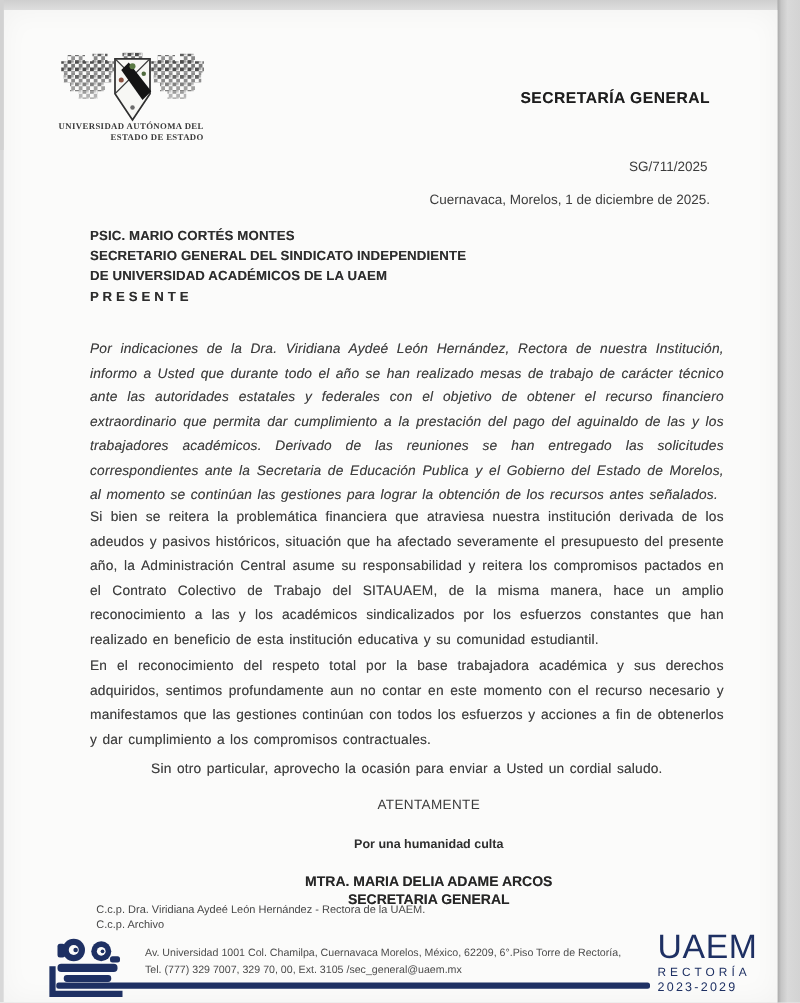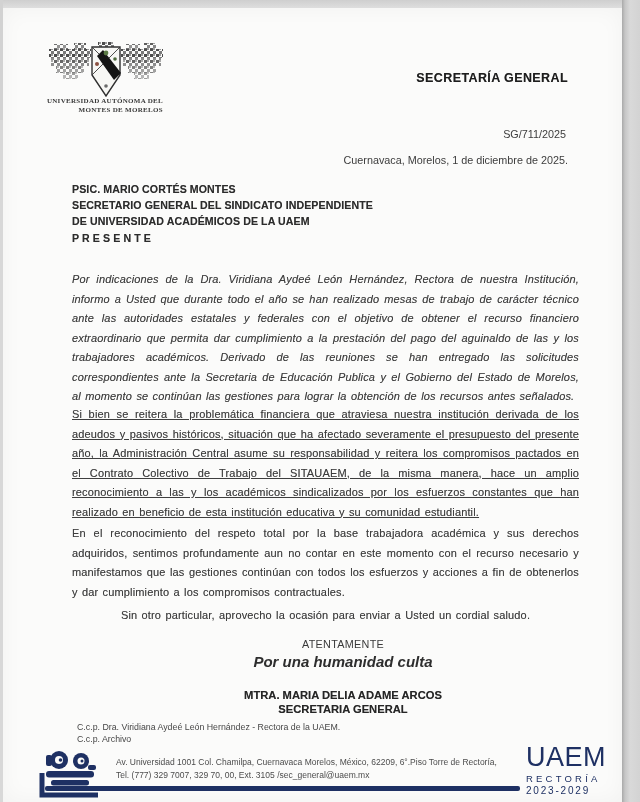--- a/index.html
+++ b/index.html
@@ -51,28 +51,28 @@
     text-shadow:0 0 0.4px rgba(40,40,40,0.45);
   }
   
   .para {
     position:absolute; left:69px; width:507px;
     font-size:11px; line-height:19.5px; color:#3e3e3e;
     text-align:justify; letter-spacing:0.15px; word-spacing:1.1px;
     text-shadow:0 0 0.5px rgba(62,62,62,0.5);
   }
   .p1 { top:262px;font-style:italic; }
-  .p2 { top:397px;text-decoration:underline; }
+  .p2 { top:397px; }
   .p3 { top:516px; }
   .p4 { top:598px; text-align:center; }
   
   .sig { position:absolute; left:85px; top:630px; width:510px; text-align:center;
     color:#3a3a3a; }
   .sig-salutation { font-size:10.8px; letter-spacing:0.3px; }
-  .sig-motto { font-size:15px; font-weight:bold; font-style:italic; margin-top:3px; color:#2e2e2e; }
+  .sig-motto { font-size:10px; font-weight:bold; margin-top:20px; color:#2e2e2e; }
   .sig-name { font-size:11.2px; font-weight:bold; margin-top:19px; color:#262626;
     text-shadow:0 0 0.4px rgba(38,38,38,0.5); }
   .sig-title { font-size:11.2px; font-weight:bold; margin-top:2px; color:#262626;
     text-shadow:0 0 0.4px rgba(38,38,38,0.5); }
   
   .ccp { position:absolute; left:74px; top:713px;
     font-size:8.8px; line-height:12.4px; color:#474747; }
   .glyph { position:absolute; left:31px; top:741px; }
   .address {
     position:absolute; left:113px; top:748px; width:400px;
@@ -125,21 +125,21 @@
     <path d="M49 14 L55 8 L73 31 L66 38 Z" fill="#141414"></path>
 
     <circle cx="58" cy="11" r="2.4" fill="#5a7a44"></circle>
     <circle cx="49" cy="22" r="2" fill="#8a5040"></circle>
     <circle cx="67" cy="17" r="1.8" fill="#4f6a3e"></circle>
     <circle cx="58" cy="44" r="1.8" fill="#6a6a6a"></circle>
   </svg>
 
   <div class="org-name">
     <div>UNIVERSIDAD AUTÓNOMA DEL</div>
-    <div>MONTES DE MORELOS</div>
+    <div>ESTADO DE ESTADO</div>
   </div>
 
   <div class="department">SECRETARÍA GENERAL</div>
   <div class="refnum">SG/711/2025</div>
   <div class="dateline">Cuernavaca, Morelos, 1 de diciembre de 2025.</div>
 
   <div class="recipient">
     <div>PSIC. MARIO CORTÉS MONTES</div>
     <div>SECRETARIO GENERAL DEL SINDICATO INDEPENDIENTE</div>
     <div>DE UNIVERSIDAD ACADÉMICOS DE LA UAEM</div>

